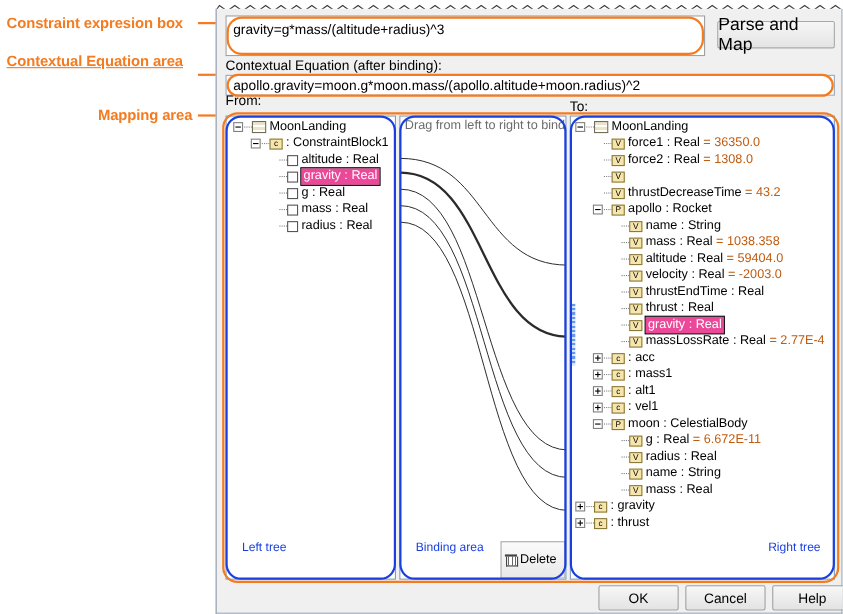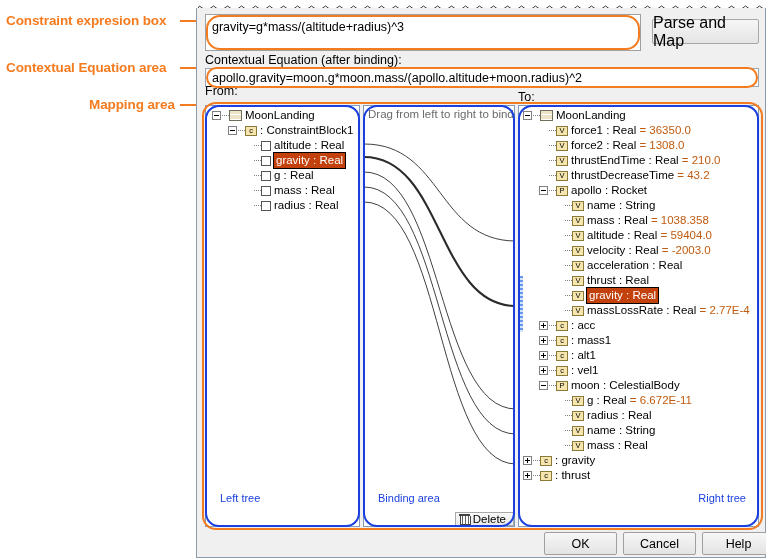--- a/index.html
+++ b/index.html
@@ -124,21 +124,21 @@
     position: relative;
     height: 15px;
     line-height: 15px;
     white-space: nowrap;
     display: flex;
     align-items: center;
   }
   .node .txt { font-size: 11.5px; }
   .orange { color: #C05B10; }
   .sel {
-    background: #c2410c;
+    background: #ec4899;
     color: #ffffff;
     padding: 0 2px;
     outline: 1px solid #000;
   }
 
   
   .exp {
     width: 9px; height: 9px;
     border: 1px solid #808080;
     background: #fff;
@@ -183,21 +183,21 @@
   
   #mid-hint {
     position: absolute; left: 4px; top: 2px;
     font-size: 11.5px; color: #6B6B6B; white-space: nowrap;
   }
   #curves { position:absolute; left:0; top:0; }
 
   #delete-btn {
     position: absolute;
     right: 0px; bottom: 0px;
-    height: 14px;
+    height: 34px;
     padding: 0 7px 0 4px;
     background: linear-gradient(#FAFAFA, #E9E9E9);
     border: 1px solid #A8A8A8;
     font-size: 11.5px;
     display: flex; align-items: center; gap: 4px;
     color: #000;
     cursor: default;
   }
   .trash {
     width: 9px; height: 10px; position: relative; flex:0 0 auto;
@@ -243,21 +243,21 @@
   #btn-help   { left: 505px; top: 524px; }
 </style>
 </head>
 <body>
 
 <div id="root">
 
   <div class="callout" style="left:6px; top:13px;">Constraint expresion box</div>
   <div class="callout-line" style="left:180px; top:20px; width:22px;"></div>
 
-  <div class="callout" style="left:6px; top:60px;">Contextual Equation area</div>
+  <div class="callout" style="left:6px; top:48px;text-decoration:underline;">Contextual Equation area</div>
   <div class="callout-line" style="left:180px; top:67px; width:22px;"></div>
 
   <div class="callout" style="left:76px; top:97px;padding-left:13px;">Mapping area</div>
   <div class="callout-line" style="left:180px; top:104px; width:22px;"></div>
 
   <div id="torn">
     <svg width="570" height="9" viewBox="0 0 570 9" xmlns="http://www.w3.org/2000/svg">
       <path id="zig" fill="none" stroke="#3A3A3A" stroke-width="1" d="M0,6 L3.5,1 L10.5,6 L17.5,1 L24.5,6 L31.5,1 L38.5,6 L45.5,1 L52.5,6 L59.5,1 L66.5,6 L73.5,1 L80.5,6 L87.5,1 L94.5,6 L101.5,1 L108.5,6 L115.5,1 L122.5,6 L129.5,1 L136.5,6 L143.5,1 L150.5,6 L157.5,1 L164.5,6 L171.5,1 L178.5,6 L185.5,1 L192.5,6 L199.5,1 L206.5,6 L213.5,1 L220.5,6 L227.5,1 L234.5,6 L241.5,1 L248.5,6 L255.5,1 L262.5,6 L269.5,1 L276.5,6 L283.5,1 L290.5,6 L297.5,1 L304.5,6 L311.5,1 L318.5,6 L325.5,1 L332.5,6 L339.5,1 L346.5,6 L353.5,1 L360.5,6 L367.5,1 L374.5,6 L381.5,1 L388.5,6 L395.5,1 L402.5,6 L409.5,1 L416.5,6 L423.5,1 L430.5,6 L437.5,1 L444.5,6 L451.5,1 L458.5,6 L465.5,1 L472.5,6 L479.5,1 L486.5,6 L493.5,1 L500.5,6 L507.5,1 L514.5,6 L521.5,1 L528.5,6 L535.5,1 L542.5,6 L549.5,1 L556.5,6 L563.5,1 L570.5,6"></path>
     </svg>
   </div>
@@ -368,21 +368,20 @@
             <span class="spacer" style="width: 10px;"></span>
             <span class="dots"></span>
             <span class="ico ico-v">V</span>
             <span class="txt"><span>force2 : Real</span><span class="orange"> = 1308.0</span></span>
           </div>
           <div class="node">
             <span class="spacer" style="width: 20px;"></span>
             <span class="spacer" style="width: 10px;"></span>
             <span class="dots"></span>
             <span class="ico ico-v">V</span>
-            <span class="txt"><span>thrustEndTime : Real</span><span class="orange"> = 210.0</span></span>
           </div>
           <div class="node">
             <span class="spacer" style="width: 20px;"></span>
             <span class="spacer" style="width: 10px;"></span>
             <span class="dots"></span>
             <span class="ico ico-v">V</span>
             <span class="txt"><span>thrustDecreaseTime</span><span class="orange"> = 43.2</span></span>
           </div>
           <div class="node">
             <span class="spacer" style="width: 20px;"></span>
@@ -417,21 +416,21 @@
             <span class="spacer" style="width: 10px;"></span>
             <span class="dots"></span>
             <span class="ico ico-v">V</span>
             <span class="txt"><span>velocity : Real</span><span class="orange"> = -2003.0</span></span>
           </div>
           <div class="node">
             <span class="spacer" style="width: 36px;"></span>
             <span class="spacer" style="width: 10px;"></span>
             <span class="dots"></span>
             <span class="ico ico-v">V</span>
-            <span class="txt"><span>acceleration : Real</span></span>
+            <span class="txt"><span>thrustEndTime : Real</span></span>
           </div>
           <div class="node">
             <span class="spacer" style="width: 36px;"></span>
             <span class="spacer" style="width: 10px;"></span>
             <span class="dots"></span>
             <span class="ico ico-v">V</span>
             <span class="txt"><span>thrust : Real</span></span>
           </div>
           <div class="node">
             <span class="spacer" style="width: 36px;"></span>

